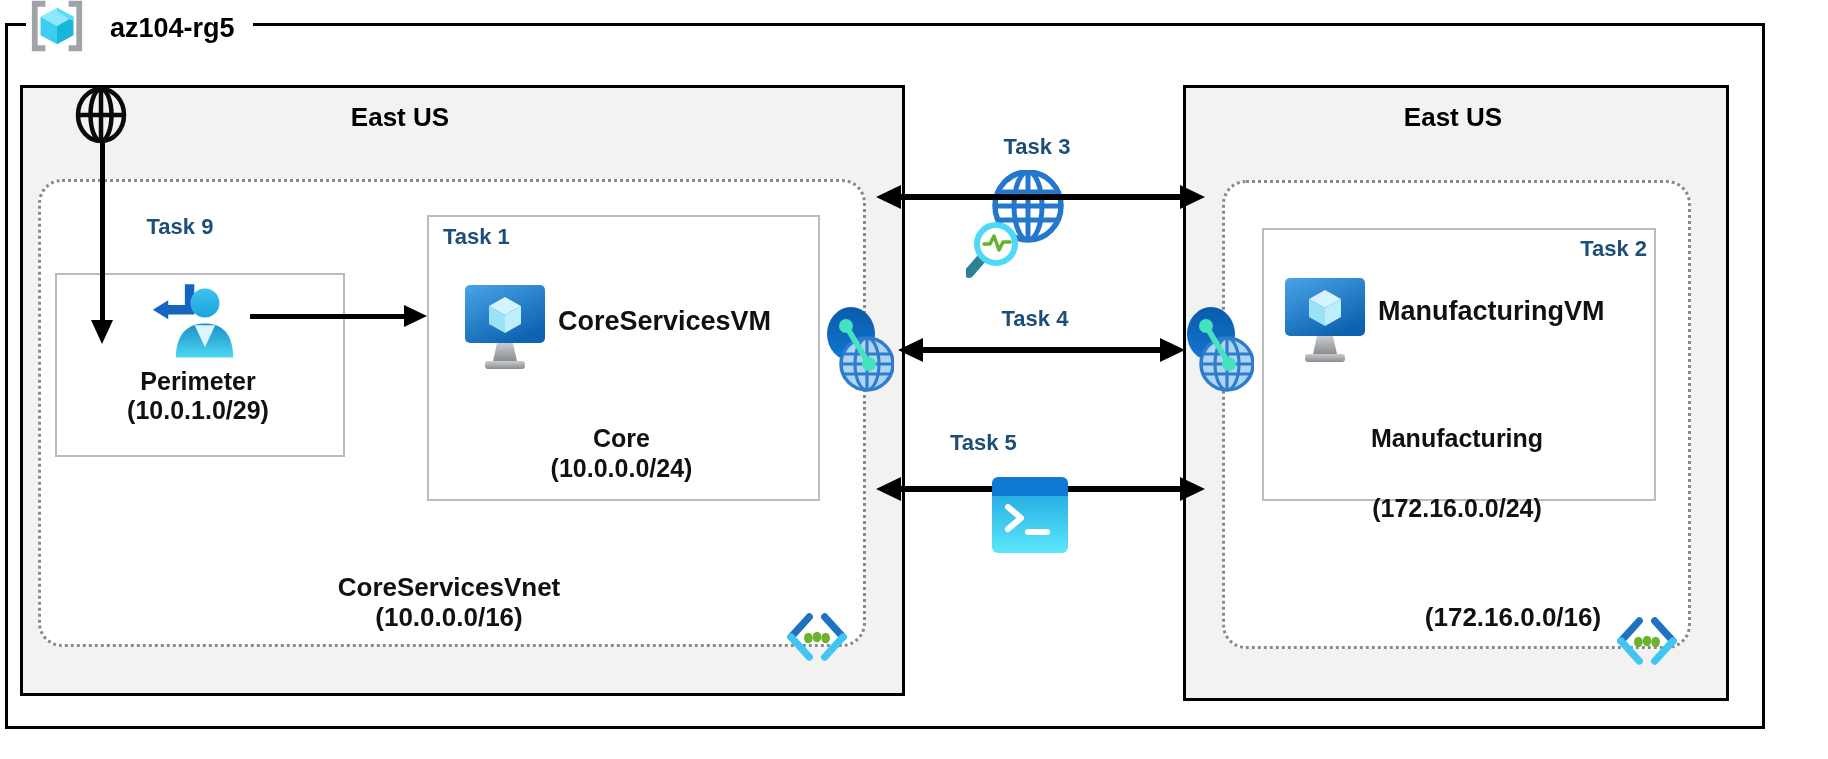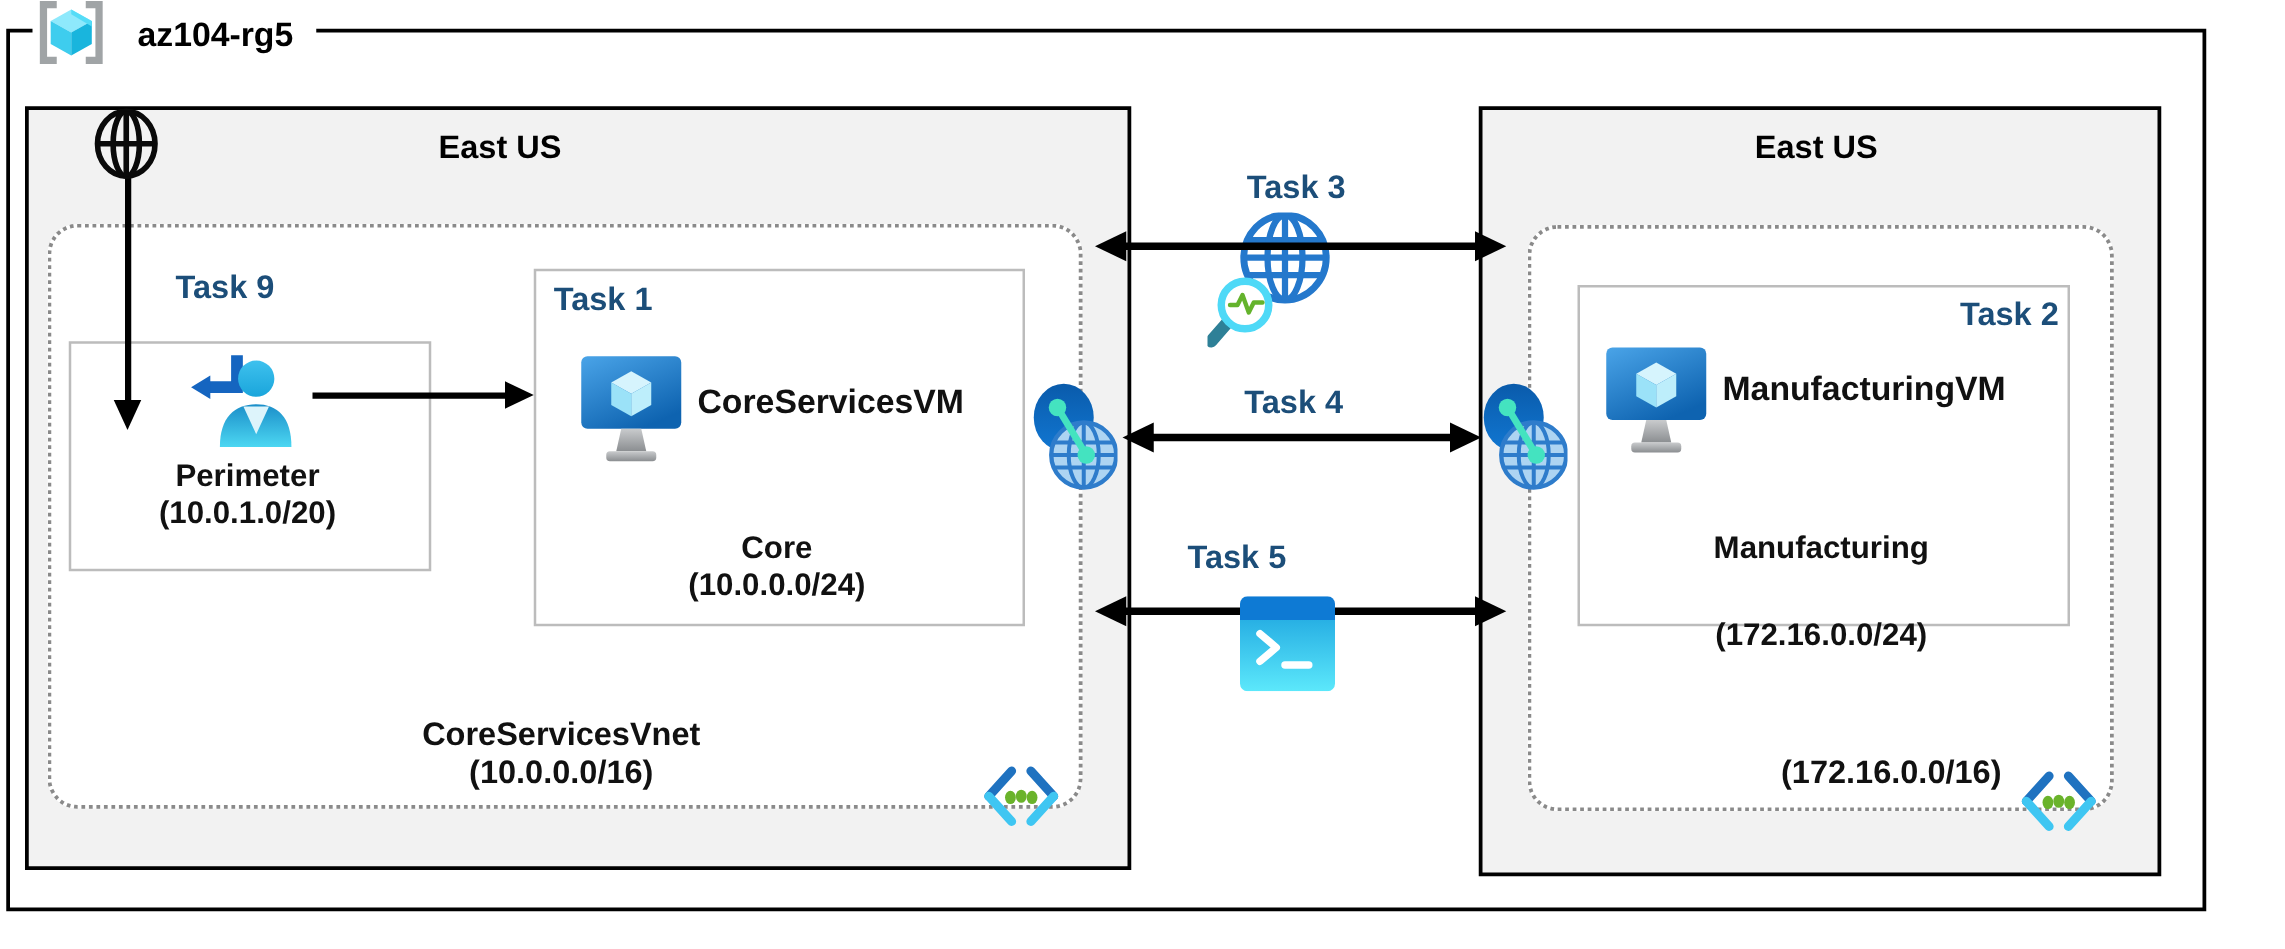--- a/index.html
+++ b/index.html
@@ -19,21 +19,21 @@
   .region-left{left:20px;top:85px;width:879px;height:605px;}
   .region-right{left:1183px;top:85px;width:540px;height:610px;}
   .region-title{font-size:26px;color:#000;text-align:center;}
   
   .vnet{background:#fff;border:3px dotted #8a8a8a;border-radius:24px;}
   .vnet-left{left:38px;top:179px;width:822px;height:462px;}
   .vnet-right{left:1222px;top:180px;width:463px;height:463px;}
   
   .inner-box{background:#fff;border:2px solid #bcbcbc;}
   .navy{color:#1C4E79;}
-  .task-label{font-size:26px;}
+  .task-label{font-size:22px;}
   .vm-name{font-size:27px;}
   .caption{font-size:25px;text-align:center;line-height:30px;}
   .vnet-caption{font-size:26px;text-align:center;line-height:31px;}
   
   .hline{background:#000;height:6px;z-index:4;}
   .vline{background:#000;width:5px;z-index:4;}
   .head-left{width:0;height:0;border-top:12px solid transparent;border-bottom:12px solid transparent;border-right:25px solid #000;z-index:4;}
   .head-right{width:0;height:0;border-top:12px solid transparent;border-bottom:12px solid transparent;border-left:25px solid #000;z-index:4;}
   .head-down{width:0;height:0;border-left:11px solid transparent;border-right:11px solid transparent;border-top:24px solid #000;z-index:4;}
   .icon{z-index:6;}
@@ -90,21 +90,21 @@
         </linearGradient>
       </defs>
       <polyline points="46,6 46,36 18,36" fill="none" stroke="#1565c0" stroke-width="11"></polyline>
       <polygon points="3,36 21,25 21,47" fill="#1565c0"></polygon>
       <circle cx="64" cy="28" r="17" fill="url(#phead)"></circle>
       <path d="M30,92 C30,64 44,52 64,52 C84,52 97,64 97,92 Z" fill="url(#pbody)"></path>
       <polygon points="52,54 76,54 64,80" fill="#ddf4fb"></polygon>
     </svg>
   </span>
   <div class="abs caption" style="left:55px;top:366px;width:286px;">Perimeter</div>
-  <div class="abs caption" style="left:55px;top:395px;width:286px;">(10.0.1.0/20)</div>
+  <div class="abs caption" style="left:55px;top:395px;width:286px;">(10.0.1.0/29)</div>
 
   <div class="abs vline" style="left:100px;top:142px;height:180px;"></div>
   <div class="abs head-down" style="left:91px;top:320px;"></div>
 
   <div class="abs hline" style="left:250px;top:314px;width:158px;height:5px;"></div>
   <div class="abs head-right" style="left:404px;top:305px;border-top-width:11px;border-bottom-width:11px;border-left-width:23px;"></div>
 
   <div class="abs inner-box" style="left:427px;top:215px;width:389px;height:282px;"></div>
   <div class="abs task-label navy" style="left:443px;top:224px;">Task 1</div>
   <span class="abs icon" style="left:463px;top:283px;">

